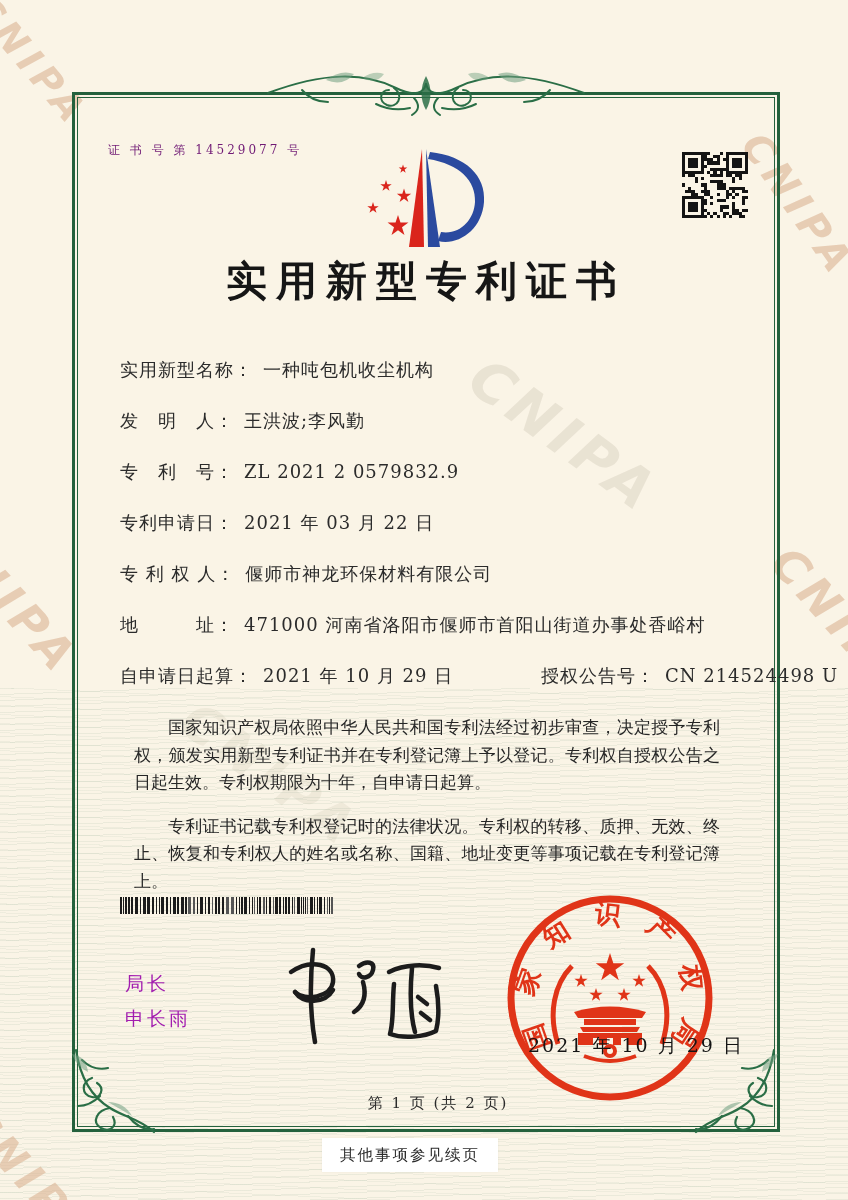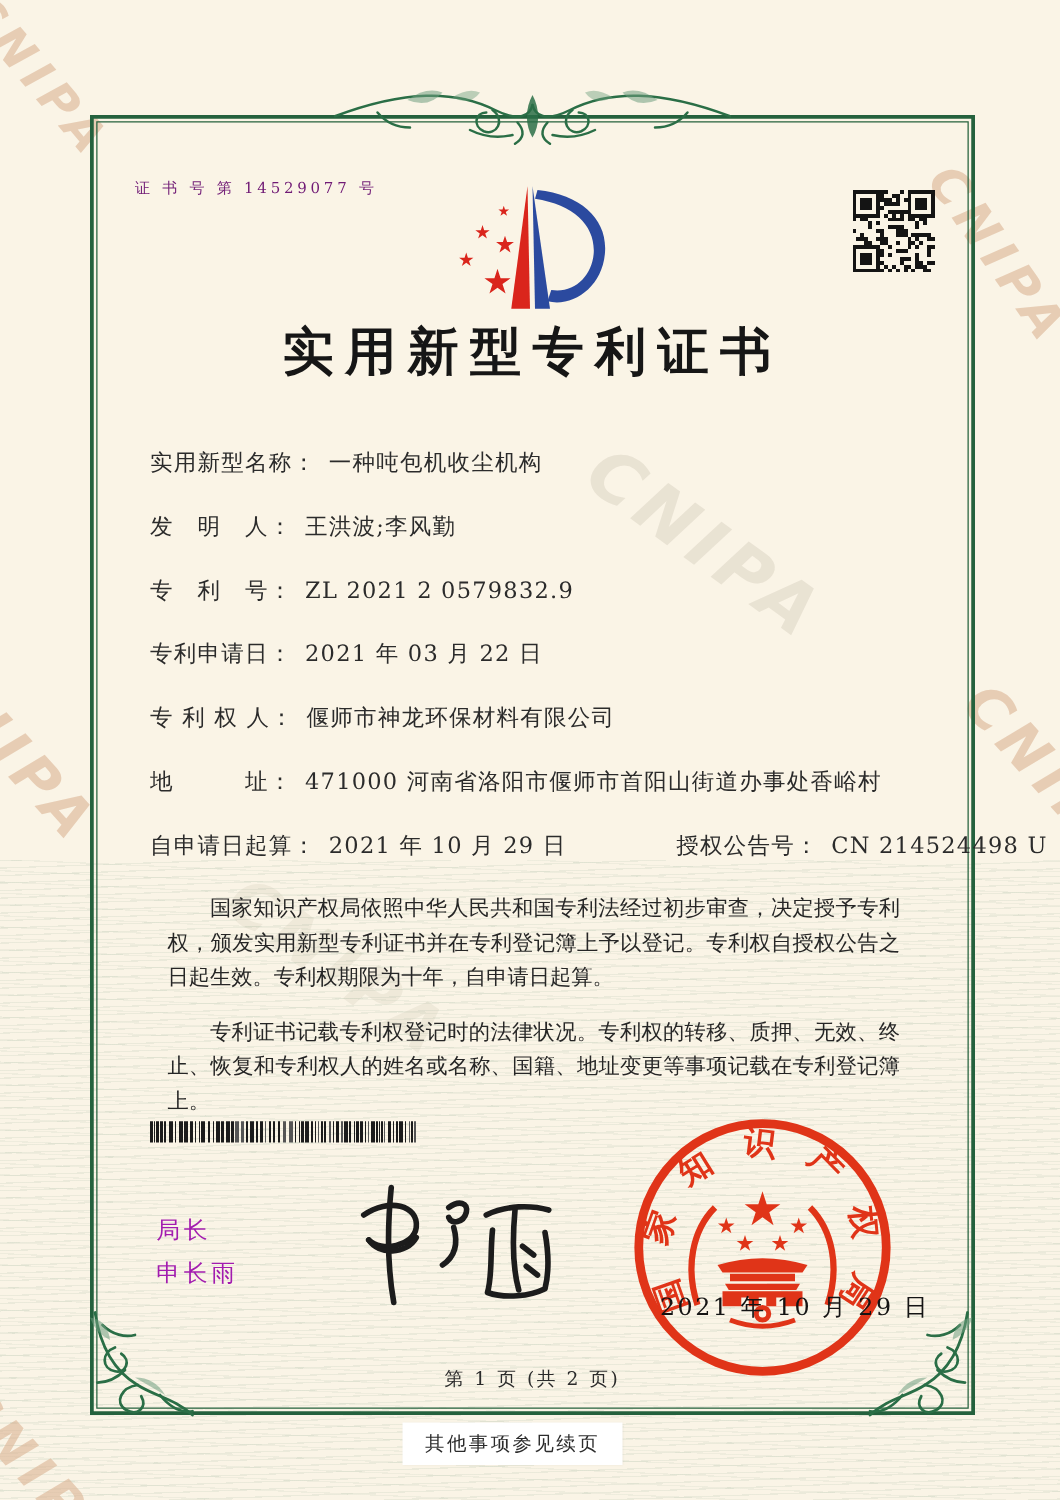--- a/index.html
+++ b/index.html
@@ -54,21 +54,21 @@
 
   .sig-label{position:absolute;left:125px;font-size:19px;color:#a21caf;letter-spacing:3px;
              font-family:"DejaVu Sans","Liberation Sans",sans-serif;}
   .sig-title{top:971px;}
   .sig-name{top:1006px;}
   .signature{position:absolute;left:255px;top:942px;}
 
   .seal{position:absolute;left:504px;top:892px;width:212px;height:212px;}
   .seal-date{position:absolute;left:528px;top:1033px;font-size:19px;letter-spacing:2px;color:#141414;z-index:5;white-space:nowrap;}
 
-  .page-indicator{position:absolute;left:72px;top:1094px;width:708px;text-align:center;font-size:15px;
+  .page-indicator{position:absolute;left:84px;top:1094px;width:708px;text-align:center;font-size:15px;
                   letter-spacing:2px;color:#2b2b2b;}
 
   .cont-box{position:absolute;left:322px;top:1138px;width:176px;height:34px;background:#ffffff;
             display:flex;align-items:center;justify-content:center;box-shadow:0 0 2px rgba(0,0,0,0.06);text-align:right;}
   .cont-box span{font-size:15.5px;color:#2b2b2b;letter-spacing:2px;}
 </style>
 </head>
 <body>
 
 <div class="page">

